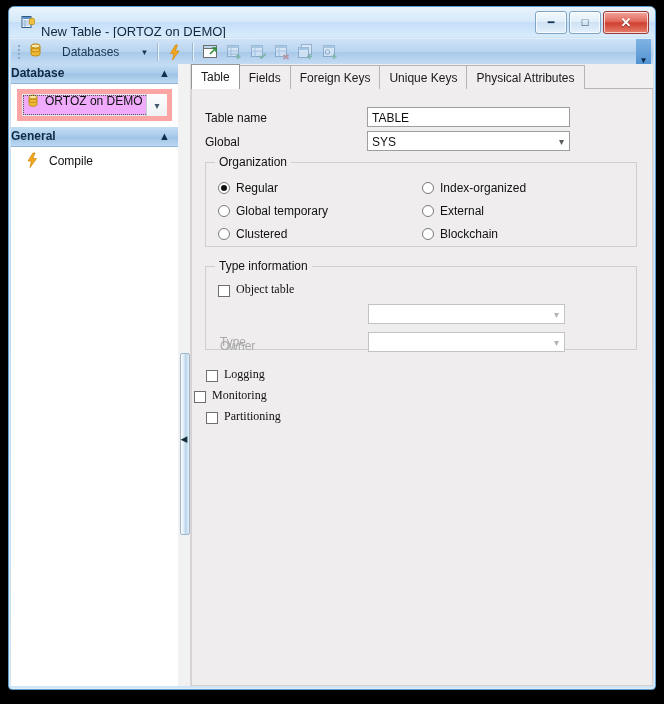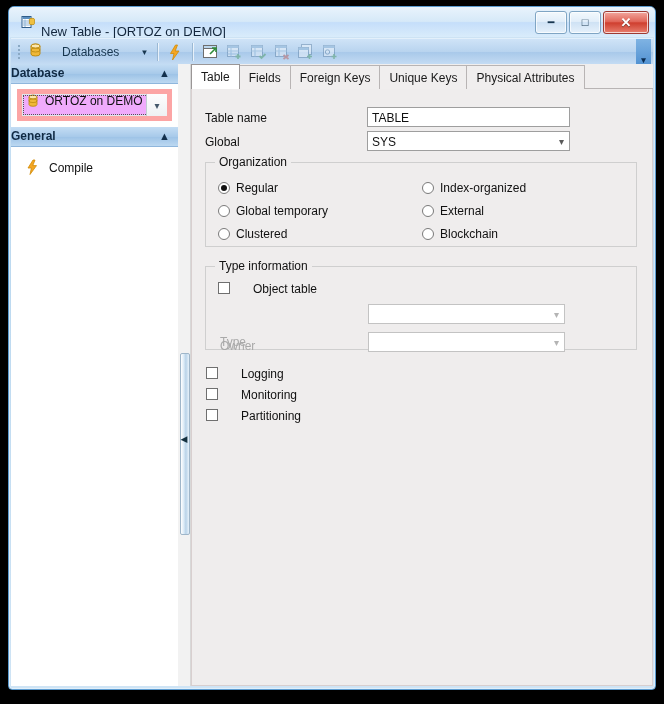--- a/index.html
+++ b/index.html
@@ -100,21 +100,21 @@
     position:relative;box-shadow:0 0 0 1px #dfe6ec inset;
   }
   .combo .dots{position:absolute;left:1px;top:1px;right:1px;bottom:1px;border:1px dotted #555;pointer-events:none;}
   .combo .cicon{margin-left:5px;width:12px;height:14px;}
   .combo .ctext{margin-left:6px;font-size:12px;color:#111;}
   .combo .carrow{
     position:absolute;right:0;top:0;bottom:0;width:20px;border-left:1px solid #c3ccd4;
     display:flex;align-items:center;justify-content:center;color:#44586b;font-size:10px;
     background:linear-gradient(to bottom,#fdfdfd,#eef1f4);
   }
-  .side-list{padding:10px 0 0 0;}
+  .side-list{padding:3px 0 0 0;}
   .side-item{height:22px;display:flex;align-items:center;padding-left:14px;gap:9px;cursor:default;}
   .side-item .slabel{font-size:12px;color:#101010;}
 
   
   .splitter{
     position:absolute;left:167px;top:0;width:12px;bottom:0;background:#f2f2f2;
     border-right:1px solid #d8d8d8;
   }
   .split-grip{
     position:absolute;left:2px;top:289px;width:8px;height:180px;
@@ -193,21 +193,21 @@
     width:12px;height:12px;border-radius:50%;
     border:1px solid #7a7a7a;background:#fff;box-sizing:border-box;
     display:flex;align-items:center;justify-content:center;flex:none;
   }
   .radio.checked .rdot::after{
     content:"";width:6px;height:6px;border-radius:50%;background:#111;
   }
   .radio .rlabel{font-size:12px;color:#111;}
 
   
-  .check{position:absolute;display:flex;align-items:flex-start;gap:23px;cursor:default;}
+  .check{position:absolute;display:flex;align-items:flex-end;gap:6px;cursor:default;font-family:Liberation Serif, serif;}
   .check .cbox{
     width:12px;height:12px;border:1px solid #6f6f6f;background:#fff;box-sizing:border-box;flex:none;
   }
   .check .clabel{font-size:12px;color:#111;}
 
   .dis{color:#a9a9a9 !important;}
 </style>
 </head>
 <body>
 
@@ -477,21 +477,21 @@
           <div class="selectbox disabled" style="position:absolute;left:162px;top:65px;width:197px;">
             <span></span>
             <span class="sarrow">▾</span>
           </div>
         </div>
 
         <div class="check" style="left:14px;top:278px;">
           <span class="cbox"></span>
           <span class="clabel">Logging</span>
         </div>
-        <div class="check" style="left:14px;top:299px;">
+        <div class="check" style="left:2px;top:299px;">
           <span class="cbox"></span>
           <span class="clabel">Monitoring</span>
         </div>
         <div class="check" style="left:14px;top:320px;">
           <span class="cbox"></span>
           <span class="clabel">Partitioning</span>
         </div>
 
       </div>
     </div>

